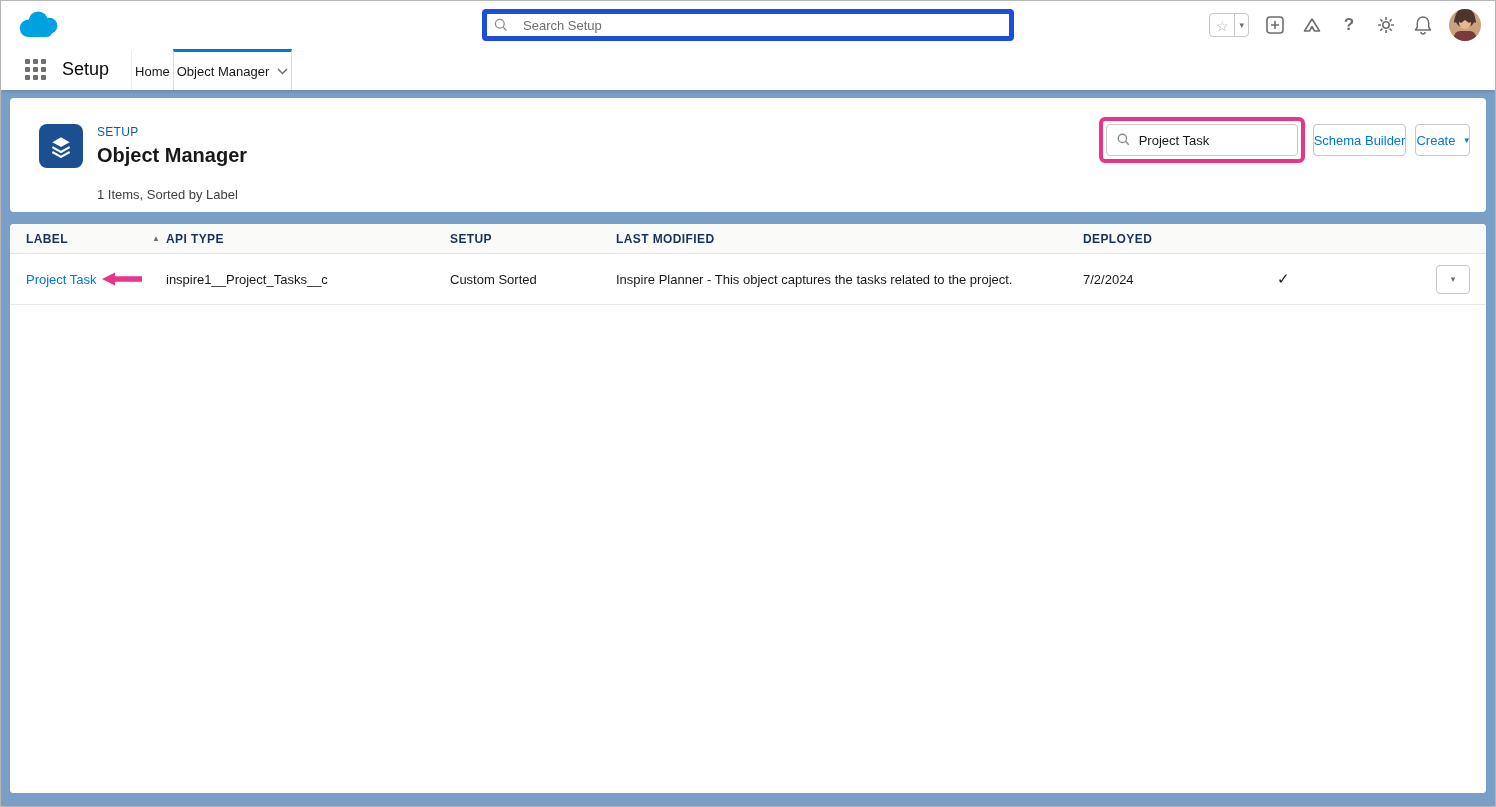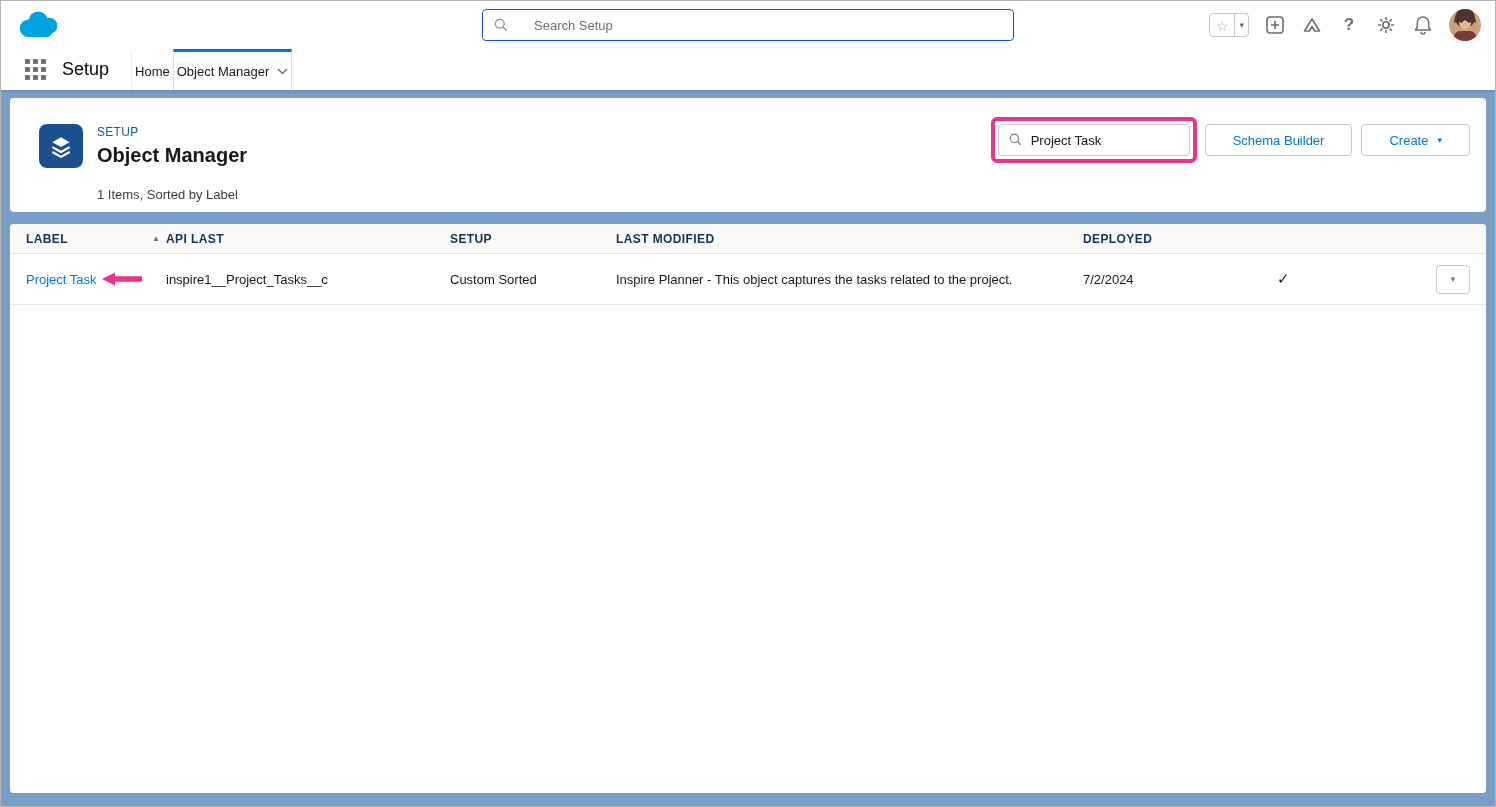--- a/index.html
+++ b/index.html
@@ -5,21 +5,21 @@
   * { box-sizing: border-box; }
   html,body { margin:0; padding:0; background:#e9e9e9; font-family:"Liberation Sans",sans-serif; }
   .page { width:1496px; height:807px; border:1px solid #b5b5b5; background:#fff; display:flex; flex-direction:column; overflow:hidden; }
 
   
   .global-header { flex:0 0 48px; background:#fff; display:flex; align-items:center; position:relative; padding:0 14px; }
   .logo { width:52px; display:flex; align-items:center; cursor:pointer; }
   .logo svg { width:48px; height:32px; display:block; }
   .global-search { position:absolute; left:50%; transform:translateX(-50%); width:532px; height:32px; }
   .global-search .s-icon { position:absolute; left:11px; top:8px; width:16px; height:16px; }
-  .global-search input { width:100%; height:32px; border:1px solid #1d4ed8; border-radius:4px; padding:0 12px 0 51px; font-size:13px; color:#181818; outline:none; font-family:inherit; }
+  .global-search input { width:100%; height:32px; border:5px solid #1d4ed8; border-radius:4px; padding:0 12px 0 36px; font-size:13px; color:#181818; outline:none; font-family:inherit; }
   .global-search input::placeholder { color:#706e6b; }
   .header-actions { margin-left:auto; display:flex; align-items:center; gap:15px; }
   .fav-control { display:flex; align-items:stretch; height:24px; border:1px solid #c9c7c5; border-radius:4px; overflow:hidden; cursor:pointer; }
   .fav-star { padding:1px 6px 0; color:#b0adab; font-size:14px; line-height:22px; }
   .fav-caret { padding:0 4px; border-left:1px solid #c9c7c5; color:#706e6b; font-size:9px; line-height:22px; }
   .icon-btn { width:22px; height:22px; display:flex; align-items:center; justify-content:center; cursor:pointer; background:none; border:none; padding:0; }
   .icon-btn svg { width:20px; height:20px; }
   .help-glyph { font-size:17px; font-weight:bold; color:#706e6b; }
   .avatar { width:32px; height:32px; border-radius:50%; overflow:hidden; cursor:pointer; }
   .avatar svg { display:block; width:32px; height:32px; }
@@ -43,21 +43,21 @@
   .obj-icon-tile svg { width:26px; height:26px; }
   .title-col { margin-left:14px; display:flex; flex-direction:column; }
   .eyebrow { font-size:12px; color:#0b5cab; letter-spacing:.3px; margin-top:1px; }
   .page-title { font-size:20px; font-weight:bold; color:#181818; margin-top:5px; }
   .item-count { font-size:13px; color:#3e3e3c; margin-top:20px; }
   .header-controls { margin-left:auto; display:flex; align-items:center; gap:9px; }
   .quick-find-wrap { position:relative; width:192px; height:32px; margin-right:6px; }
   .quick-find-wrap .s-icon { position:absolute; left:10px; top:8px; width:15px; height:15px; }
   .quick-find-wrap input { width:100%; height:32px; border:1px solid #c9c7c5; border-radius:4px; padding:0 10px 0 32px; font-size:13px; color:#181818; outline:none; font-family:inherit; }
   .annot-box { position:absolute; left:-7px; top:-7px; right:-7px; bottom:-7px; border:4px solid #e8358a; border-radius:6px; pointer-events:none; }
-  .btn { height:32px; background:#fff; border:1px solid #c9c7c5; border-radius:4px; color:#0176d3; font-size:13px; padding:0 27px; display:flex; align-items:center; gap:9px; cursor:pointer; font-family:inherit; }
+  .btn { height:32px; background:#fff; border:1px solid #c9c7c5; border-radius:4px; color:#0176d3; font-size:13px; padding:0 0; display:flex; align-items:center; gap:9px; cursor:pointer; font-family:inherit; }
   .btn .caret { font-size:9px; color:#0176d3; }
 
   
   .table-card { flex:1; background:#fff; border-radius:4px; display:flex; flex-direction:column; overflow:hidden; }
   .grid-cols { display:grid; grid-template-columns:140px 284px 166px 467px 194px 156px 1fr; align-items:center; padding:0 16px; }
   .table-header { flex:0 0 30px; background:#fafaf9; border-bottom:1px solid #e3e3e3; font-size:12px; font-weight:bold; color:#16325c; letter-spacing:.4px; }
   .th { display:flex; align-items:center; cursor:pointer; }
   .sort-arrow { font-size:8px; color:#706e6b; margin-left:84px; }
   .table-row { flex:0 0 51px; border-bottom:1px solid #e8e8e8; font-size:13px; color:#181818; }
   .cell-label { display:flex; align-items:center; gap:5px; }
@@ -201,21 +201,21 @@
         </button>
       </div>
     </section>
 
     <section class="table-card">
       <div class="table-header grid-cols">
         <span class="th">
           <span>LABEL</span>
           <span class="sort-arrow">▲</span>
         </span>
-        <span class="th">API LAST</span>
+        <span class="th">API TYPE</span>
         <span class="th">SETUP</span>
         <span class="th">LAST MODIFIED</span>
         <span class="th">DEPLOYED</span>
         <span></span>
       </div>
 
       <div class="table-row grid-cols">
         <span class="cell-label">
           <a class="row-link">Project Task</a>
           <span class="annot-arrow">

